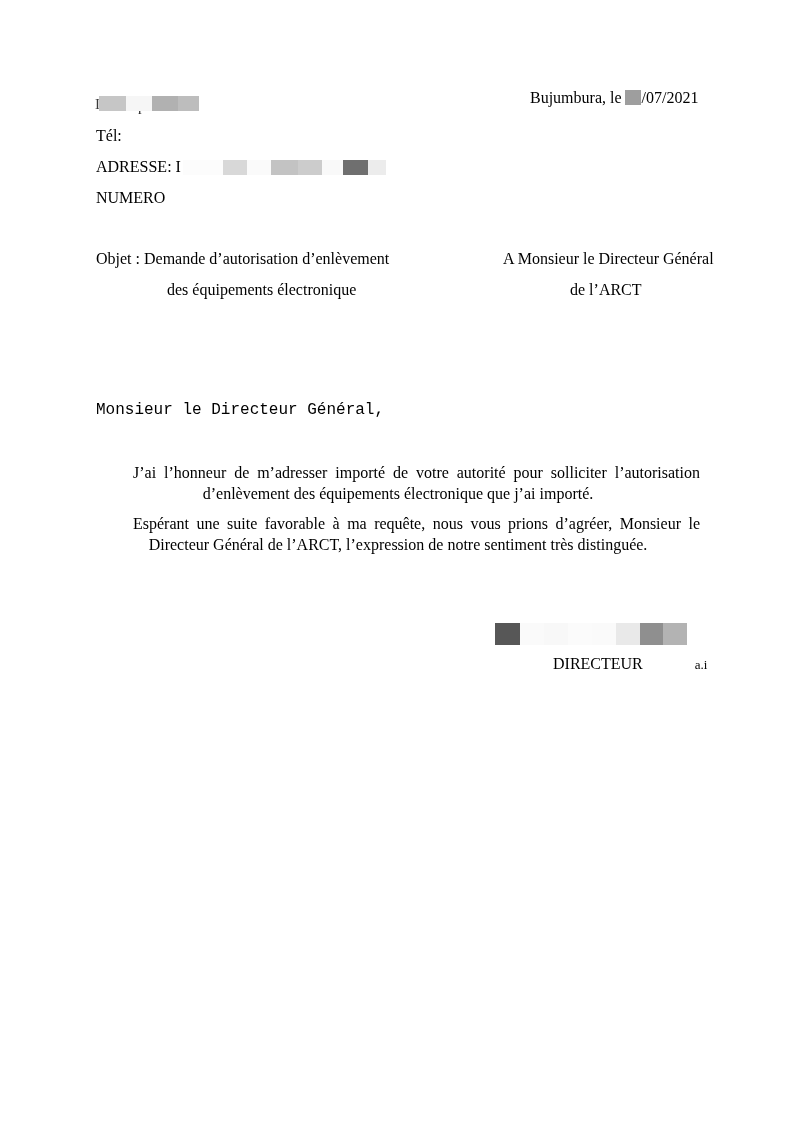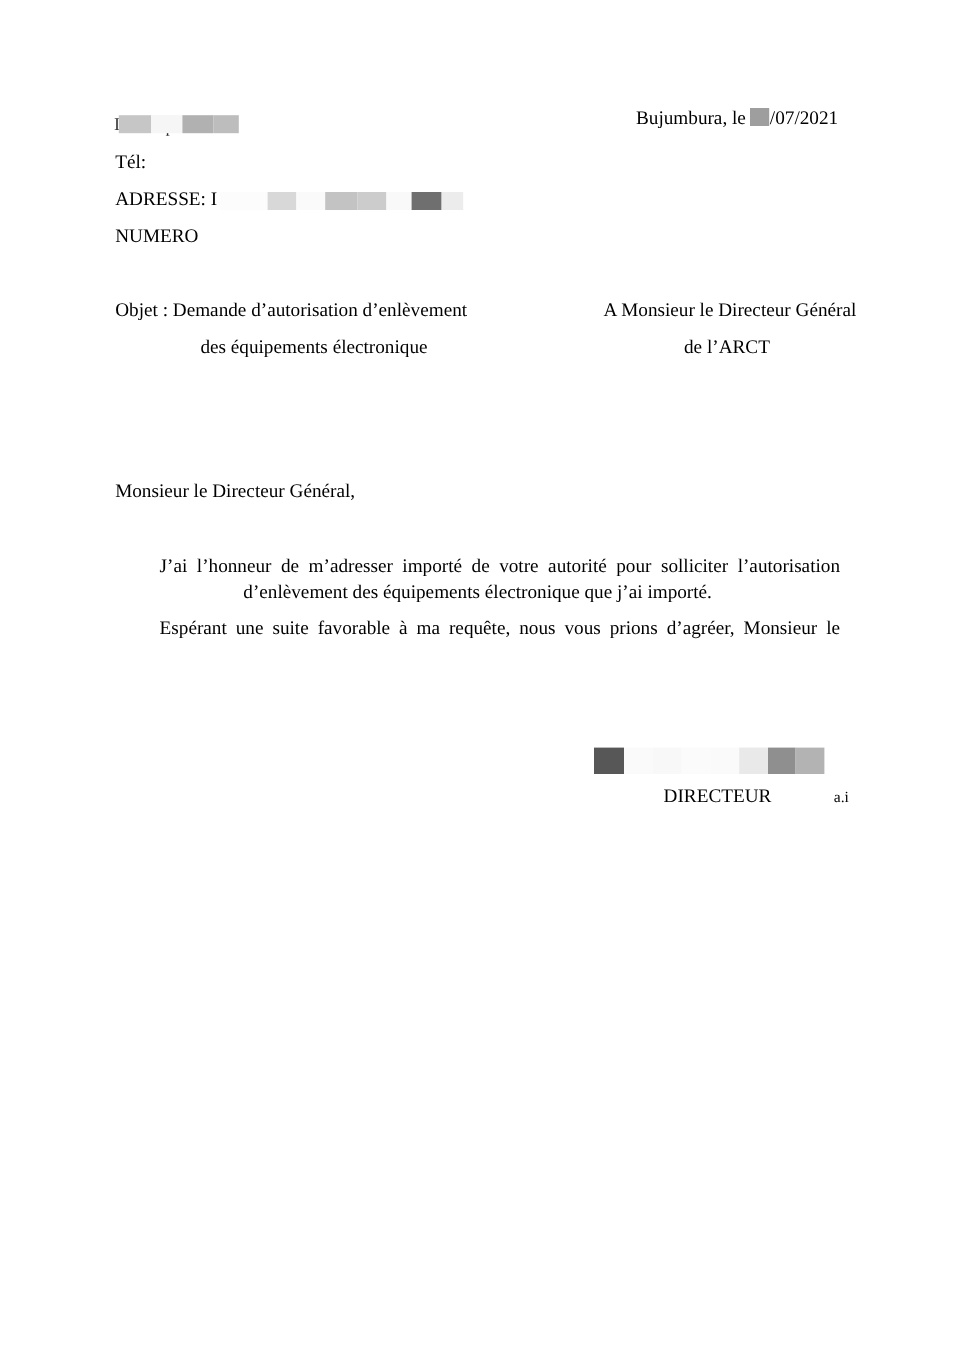--- a/index.html
+++ b/index.html
@@ -29,21 +29,21 @@
   .tel-row { left: 96px; top: 127px; }
   .adresse-row { left: 96px; top: 158px; display: flex; align-items: flex-start; }
   .adresse-blocks { display: flex; height: 15px; margin-top: 2px; margin-left: 2px; }
   .numero-row { left: 96px; top: 189px; }
 
   .objet-line1 { left: 96px; top: 250px; }
   .objet-line2 { left: 155px; top: 281px; margin-left: 12px; }
   .recipient-line1 { left: 503px; top: 250px; }
   .recipient-line2 { left: 550px; top: 281px; margin-left: 20px; }
 
-  .salutation-row { left: 96px; top: 401px; }
+  .salutation-row { left: 96px; top: 401px; font-family: Liberation Mono, monospace; }
 
   .paragraph { position: absolute; width: 604px; line-height: 21px; white-space: normal; }
   .paragraph-1 { left: 96px; top: 462px; }
   .paragraph-2 { left: 96px; top: 513px; }
   .line-full {
     padding-left: 37px;
     text-align: justify;
     text-align-last: justify;
     white-space: nowrap;
   }
@@ -102,20 +102,21 @@
 
   <div class="abs salutation-row">Monsieur le Directeur Général,</div>
 
   <div class="paragraph paragraph-1">
     <div class="line-full">J’ai l’honneur de m’adresser importé de votre autorité pour solliciter l’autorisation</div>
     <div class="line-rest">d’enlèvement des équipements électronique que j’ai importé.</div>
   </div>
 
   <div class="paragraph paragraph-2">
     <div class="line-full">Espérant une suite favorable à ma requête, nous vous prions d’agréer, Monsieur le</div>
+    <div class="line-rest">Directeur Général de l’ARCT, l’expression de notre sentiment très distinguée.</div>
   </div>
 
   <div class="abs signature-blocks">
       <span class="redaction-block" style="width: 25px; background: rgb(87, 87, 87);"></span>
       <span class="redaction-block" style="width: 24px; background: rgb(250, 250, 250);"></span>
       <span class="redaction-block" style="width: 24px; background: rgb(248, 248, 248);"></span>
       <span class="redaction-block" style="width: 24px; background: rgb(251, 251, 251);"></span>
       <span class="redaction-block" style="width: 24px; background: rgb(250, 250, 250);"></span>
       <span class="redaction-block" style="width: 24px; background: rgb(233, 233, 233);"></span>
       <span class="redaction-block" style="width: 23px; background: rgb(143, 143, 143);"></span>

